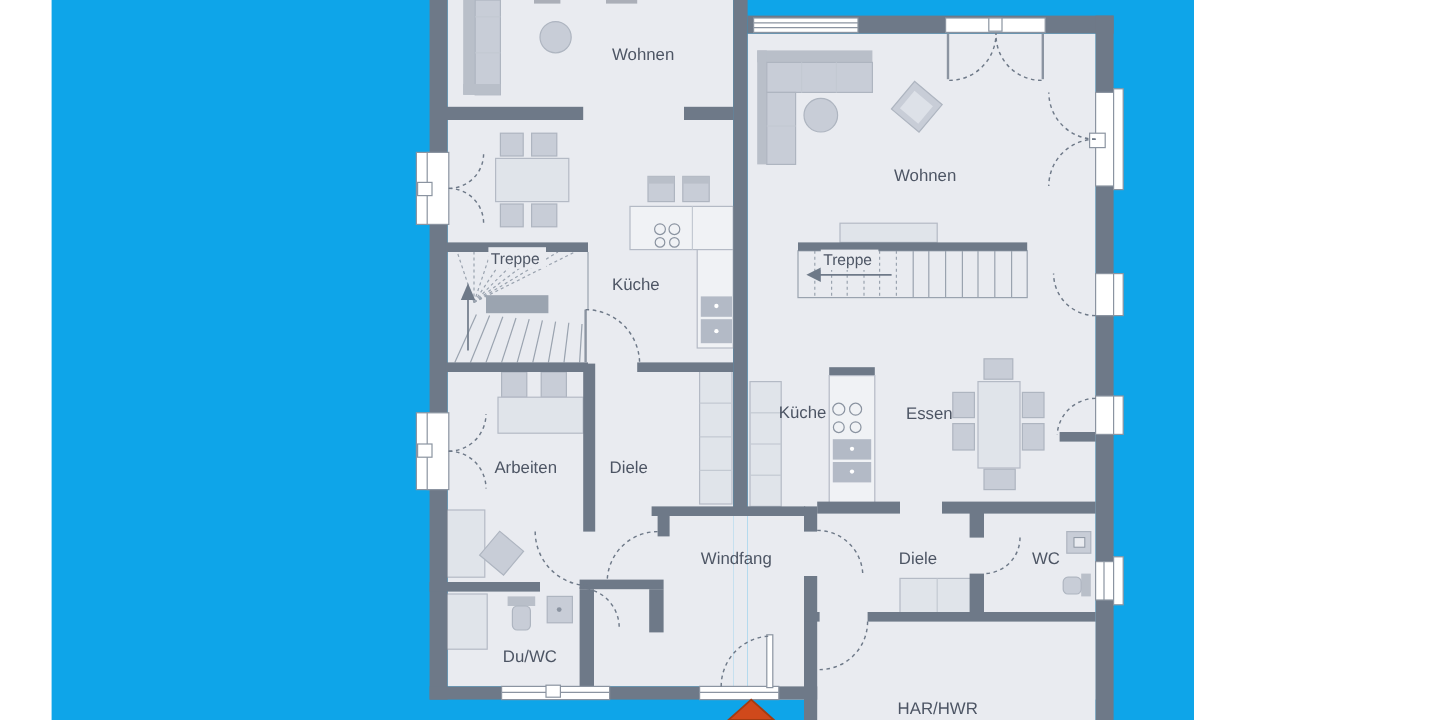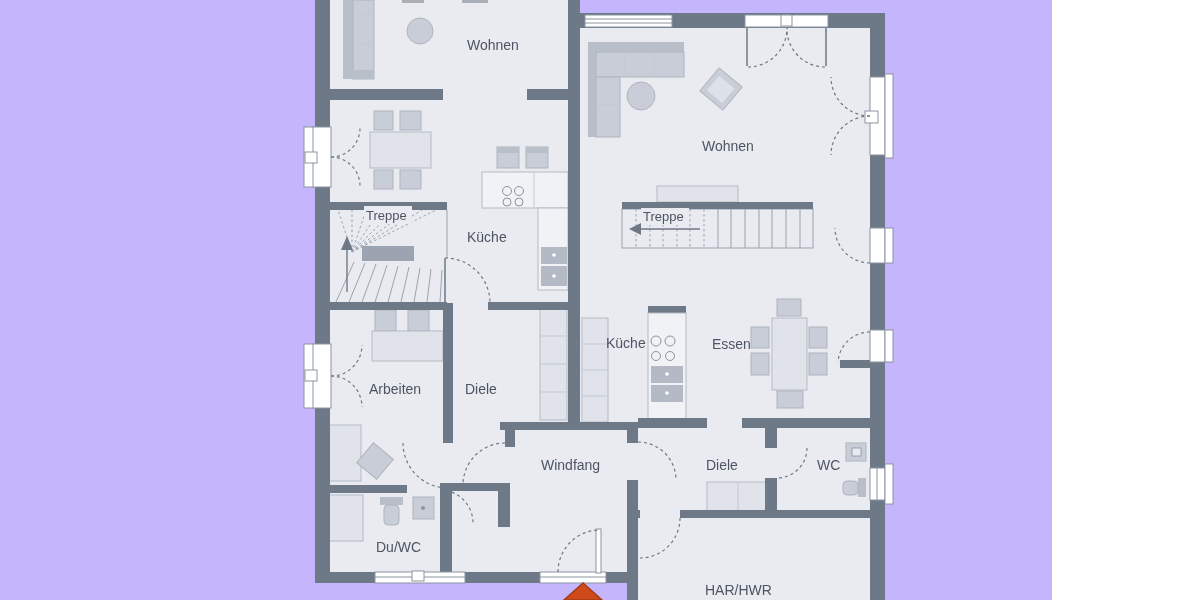--- a/index.html
+++ b/index.html
@@ -1,21 +1,21 @@
 <!DOCTYPE html>
 <html style="--floor: #e9ebf0; --wall: #6e7988; --accent: #d0491b; --text: #4d5564;"><head>
 <meta charset="utf-8">
 <style>
   :root{
     --floor:#e9ebf0; --wall:#6e7988; --walllight:#8b94a1;
     --furn-l:#e0e4ea; --furn-m:#c8cdd7; --furn-d:#b9bfc9;
     --stroke:#b4bac5; --text:#4d5564; --accent:#d0491b; --white:#ffffff;
   }
   html,body{margin:0;padding:0;background:#fff;}
-  .stage{position:relative;width:1052px;height:600px;background:#c4b5fd;overflow:hidden;}
+  .stage{position:relative;width:952px;height:600px;background:#0ea5e9;overflow:hidden;margin-left:43px;}
   svg{position:absolute;left:0;top:0;}
   .floor{fill:var(--floor);}
   .wall{fill:var(--wall);}
   .win{fill:var(--white);stroke:var(--walllight);stroke-width:1;}
   .winline{stroke:var(--walllight);stroke-width:1;fill:none;}
   .furnl{fill:var(--furn-l);stroke:var(--stroke);stroke-width:1;}
   .furnm{fill:var(--furn-m);stroke:#aeb5c0;stroke-width:1;}
   .furnd{fill:var(--furn-d);}
   .furnw{fill:#f0f2f5;stroke:var(--stroke);stroke-width:1;}
   .gridline{stroke:#c3c9d2;stroke-width:1;}

